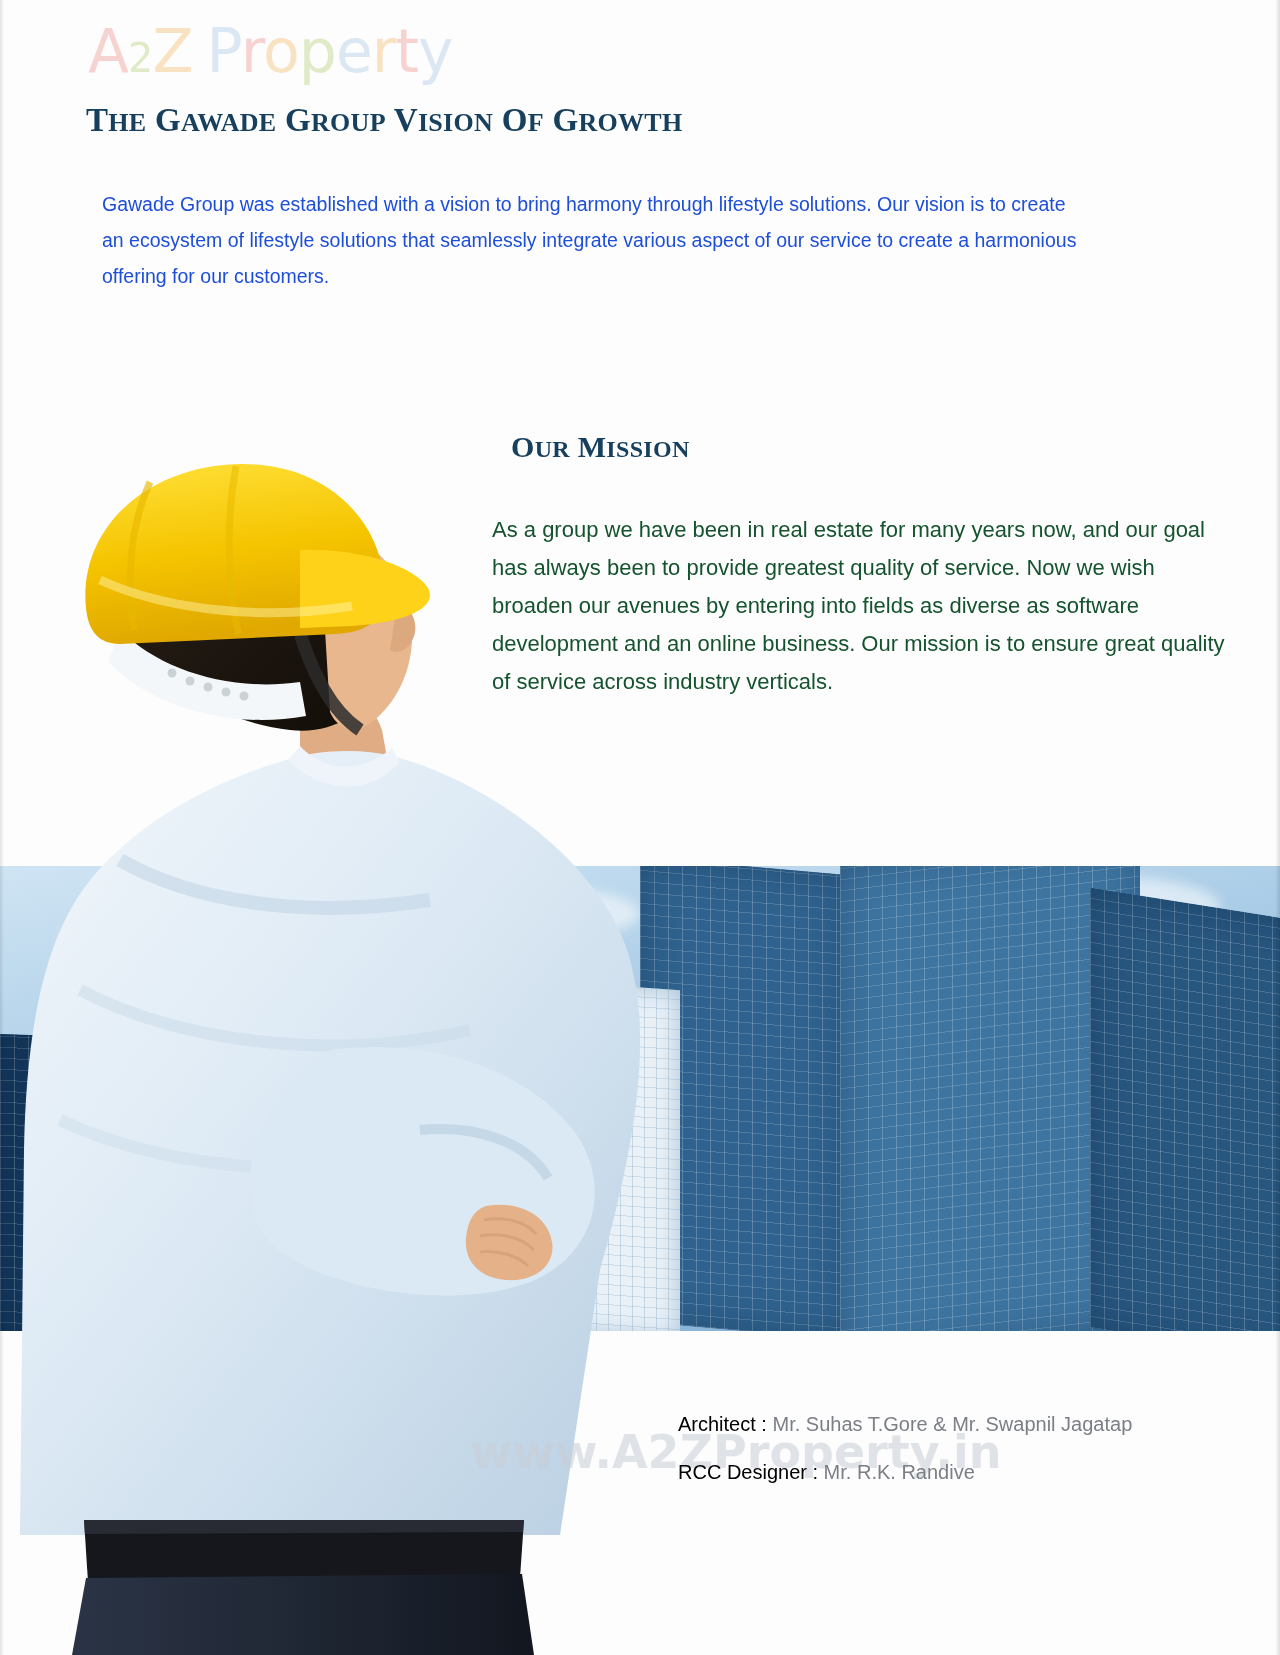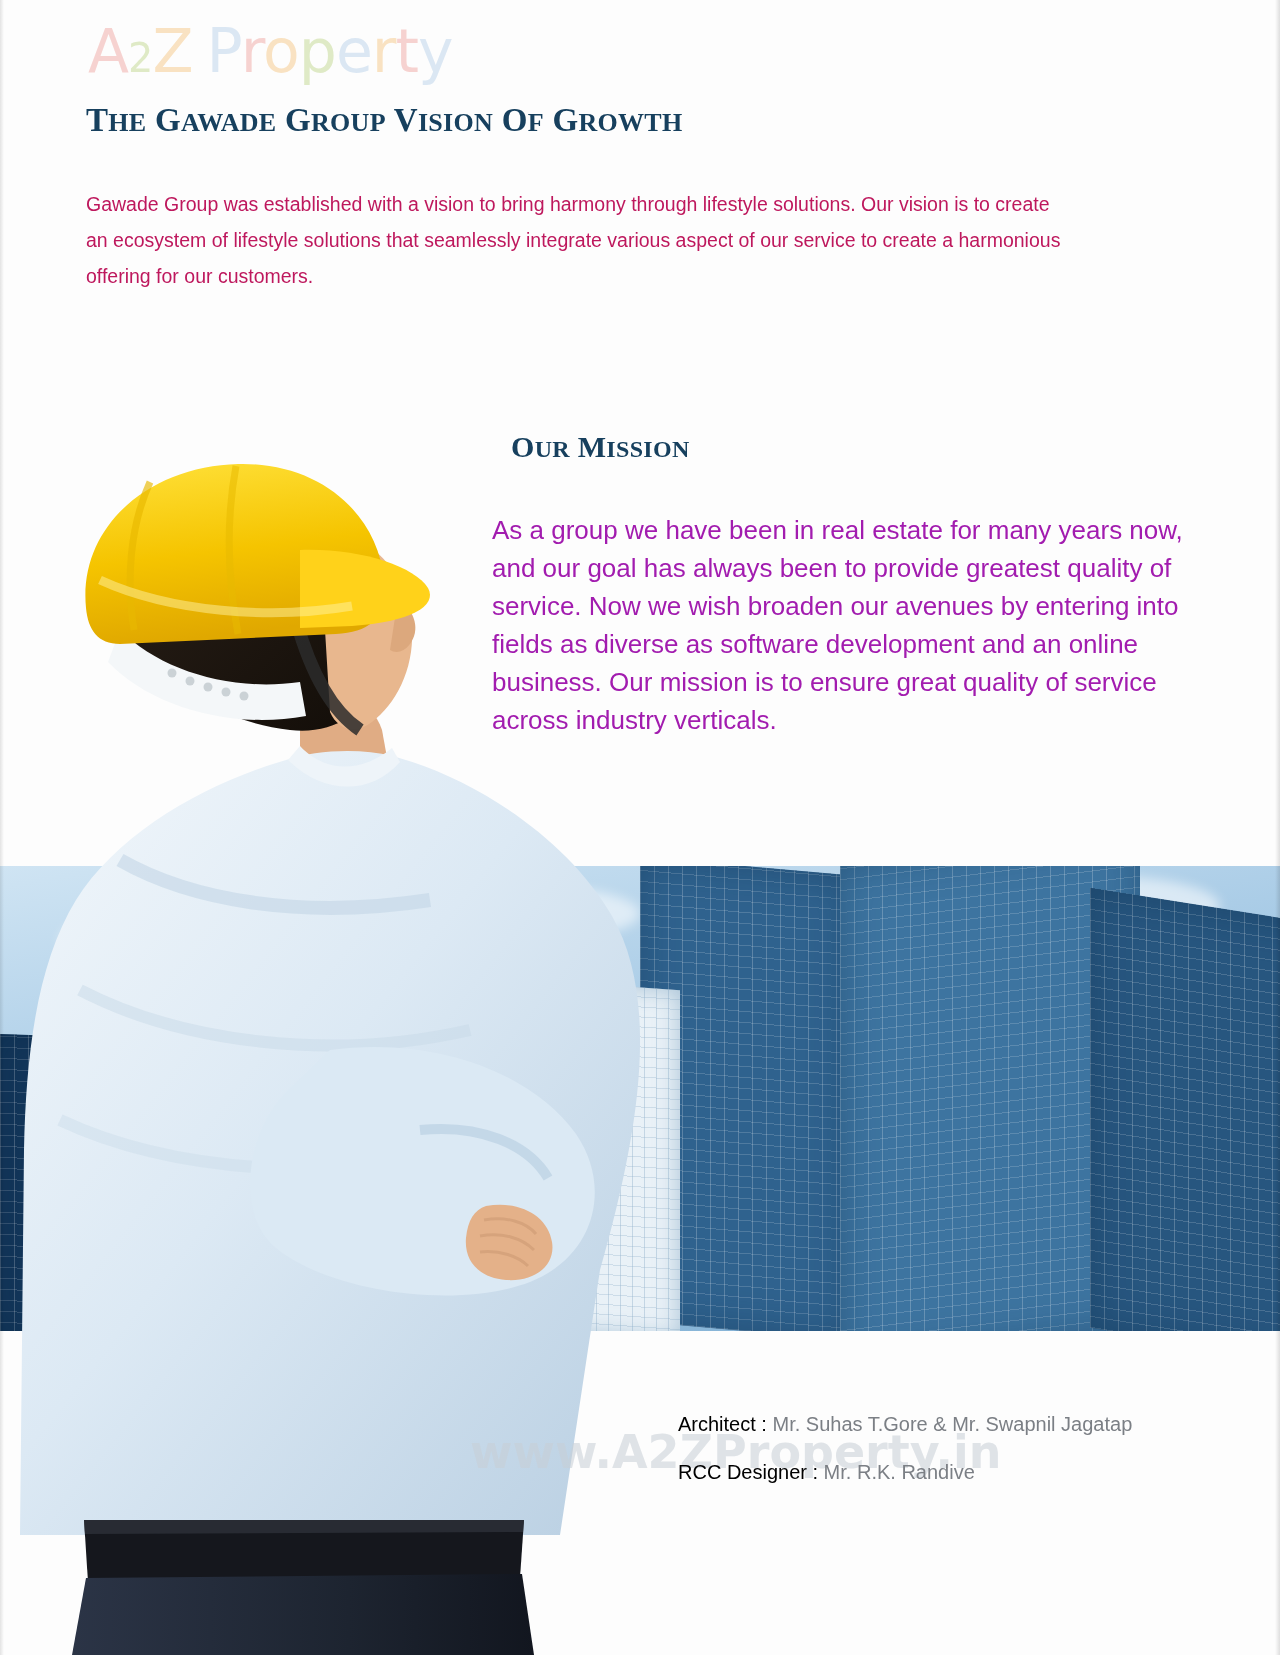--- a/index.html
+++ b/index.html
@@ -61,26 +61,26 @@
     font-weight: bold;
     font-size: 33px;
     color: #17405e;
     letter-spacing: 0.3px;
     z-index: 8;
   }
   .vision-heading .sc { font-size: 26px; }
 
   .vision-body {
     position: absolute;
-    left: 86px;
+    left: 102px;
     top: 166px;
     width: 990px;
     font-size: 19.5px;
     line-height: 36px;
-    color: #be185d;
+    color: #1d4ed8;
     z-index: 8;
   }
 
   .mission-heading {
     position: absolute;
     left: 493px;
     top: 405px;
     font-family: "Liberation Serif", serif;
     font-weight: bold;
     font-size: 30px;
@@ -89,23 +89,23 @@
     z-index: 8;
     margin-left: 18px;
   }
   .mission-heading .sc { font-size: 24px; }
 
   .mission-body {
     position: absolute;
     left: 492px;
     top: 478px;
     width: 735px;
-    font-size: 26px;
+    font-size: 22px;
     line-height: 38px;
-    color: #a21caf;
+    color: #14532d;
     z-index: 8;
     margin-top: 33px;
   }
 
   
   .photo-band {
     position: absolute;
     left: 0;
     top: 866px;
     width: 1280px;

